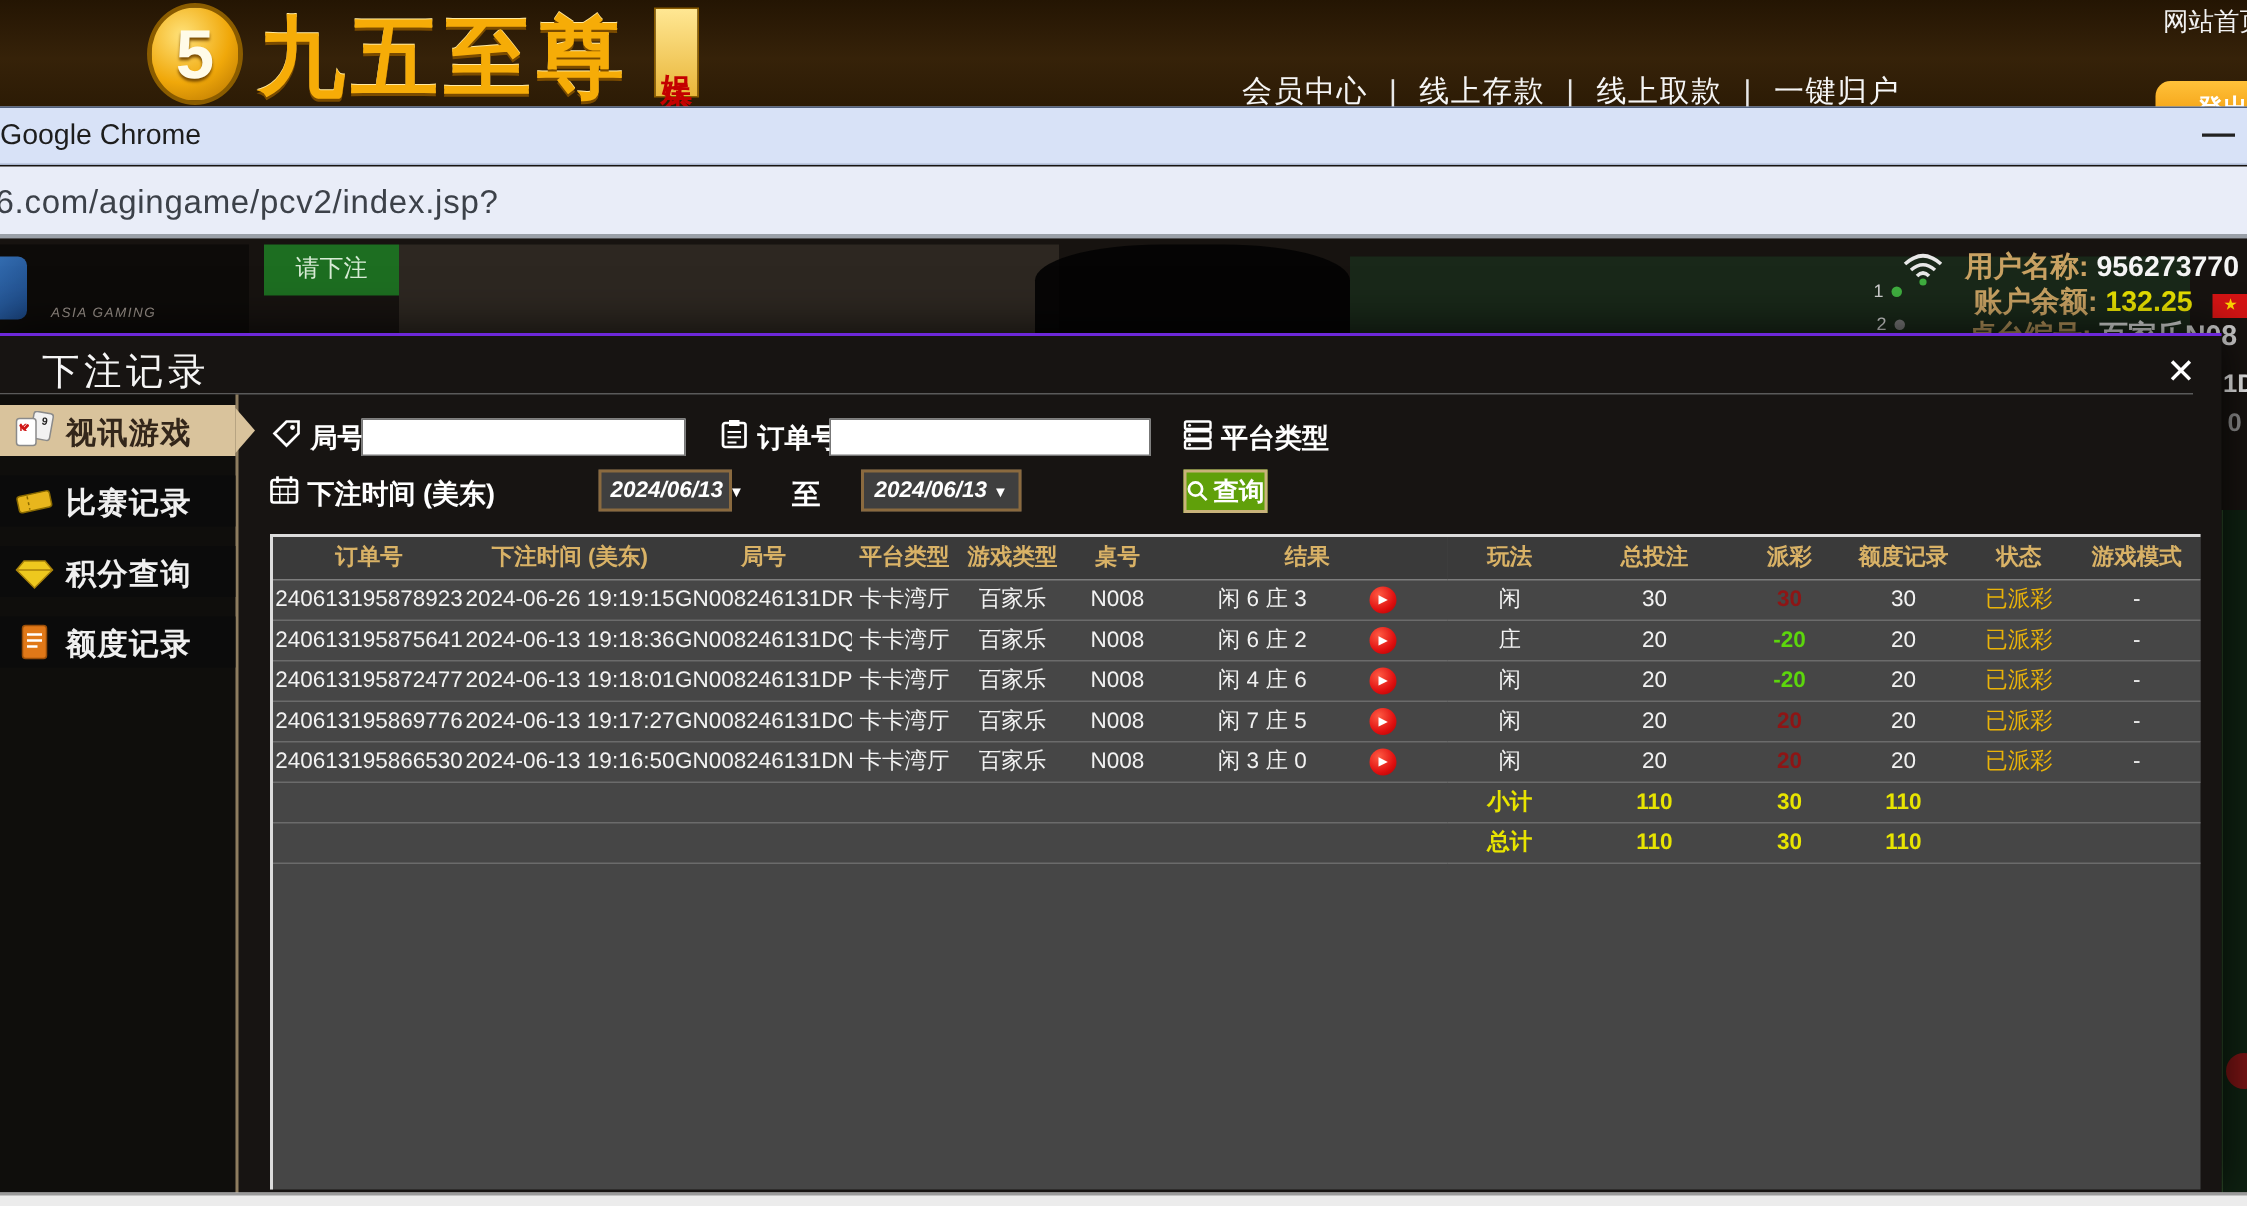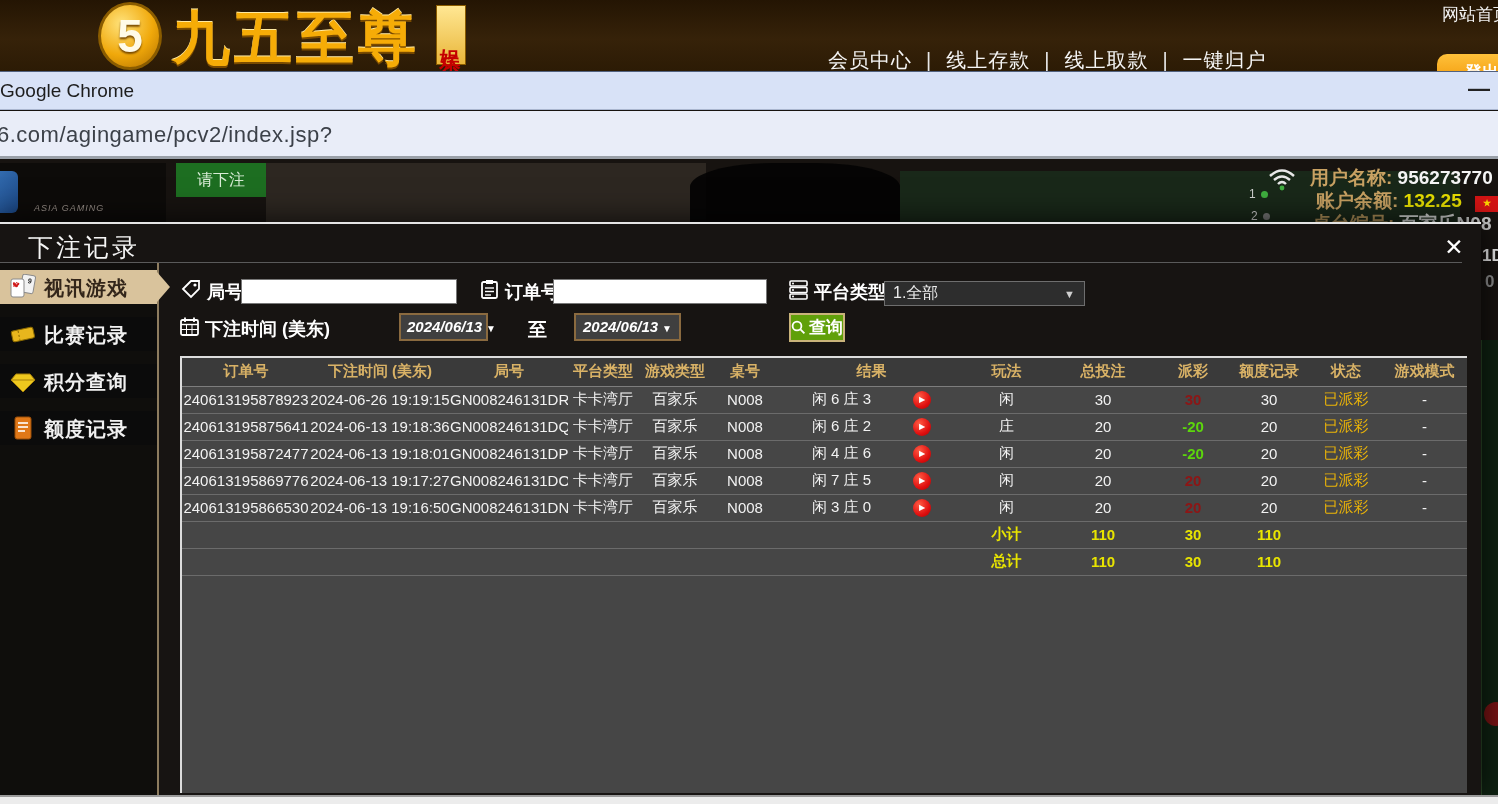--- a/index.html
+++ b/index.html
@@ -69,21 +69,21 @@
   #frag-0 { left:1485px; top:113px; color:#8f8f8f; font-weight:bold; font-size:17px; }
   #green-strip { left:1481px; top:181px; width:17px; height:455px; background:#0f2212;
                  border-left:1px solid #2c4a28; }
   #red-chip { left:1484px; top:543px; width:24px; height:24px; border-radius:50%; background:#7a1414; }
 
   
   #bottom-strip { left:0; top:795px; width:1498px; height:9px; background:#ececec; border-top:2px solid #9a9a9a; }
 
   
   #modal { left:0; top:222px; width:1481px; height:573px; background:#171412;
-           border-top:2px solid #e5e5e5; box-shadow:0 0 30px rgba(0,0,0,.8); }
+           border-top:2px solid #6d28d9; box-shadow:0 0 30px rgba(0,0,0,.8); }
   #modal-title { left:28px; top:7px; color:#f5f5f5; font-size:25px; letter-spacing:3px; }
   #modal-close { left:1438px; top:8px; width:32px; height:30px; background:none; border:none;
                  color:#fff; font-size:23px; }
   #title-divider { left:0; top:38px; width:1462px; border-top:1px solid #5a5a5a; }
   #side-col { left:0; top:39px; width:157px; height:534px; background:#0f0e0c; }
   #v-divider { left:157px; top:39px; width:2px; height:534px; background:#8d7c5f; }
   .side-item { position:absolute; left:0; width:157px; height:34px; background:#0b0b0b;
                color:#f0f0f0; cursor:pointer; }
   .side-item .s-label { position:absolute; left:44px; top:5px; font-size:20px; font-weight:bold; letter-spacing:1px; }
   .side-item .s-icon { position:absolute; left:9px; top:4px; width:28px; height:26px; }
@@ -275,24 +275,20 @@
       <svg width="21" height="21" viewBox="0 0 21 21">
           <rect x="2" y="2" width="17" height="5" rx="1" fill="none" stroke="#fff" stroke-width="1.6"></rect>
           <rect x="2" y="8.5" width="17" height="5" rx="1" fill="none" stroke="#fff" stroke-width="1.6"></rect>
           <rect x="2" y="15" width="17" height="5" rx="1" fill="none" stroke="#fff" stroke-width="1.6"></rect>
           <circle cx="5" cy="4.5" r="1" fill="#fff"></circle>
           <circle cx="5" cy="11" r="1" fill="#fff"></circle>
           <circle cx="5" cy="17.5" r="1" fill="#fff"></circle>
         </svg>
     </span>
     <span class="f-label" style="left:814px; top:56px;">平台类型</span>
-    <div id="select-platform" class="abs">
-      <span>1.全部</span>
-      <span class="arr">▼</span>
-    </div>
 
     <span class="f-icon abs" style="left:179px; top:92px;">
       <svg width="21" height="21" viewBox="0 0 21 21">
           <rect x="2" y="4" width="17" height="15" rx="1.5" fill="none" stroke="#fff" stroke-width="1.8"></rect>
           <line x1="6" y1="1.5" x2="6" y2="6" stroke="#fff" stroke-width="1.8"></line>
           <line x1="15" y1="1.5" x2="15" y2="6" stroke="#fff" stroke-width="1.8"></line>
           <line x1="2" y1="8.5" x2="19" y2="8.5" stroke="#fff" stroke-width="1.4"></line>
           <line x1="7.5" y1="8.5" x2="7.5" y2="19" stroke="#fff" stroke-width="1"></line>
           <line x1="13" y1="8.5" x2="13" y2="19" stroke="#fff" stroke-width="1"></line>
           <line x1="2" y1="13.5" x2="19" y2="13.5" stroke="#fff" stroke-width="1"></line>

